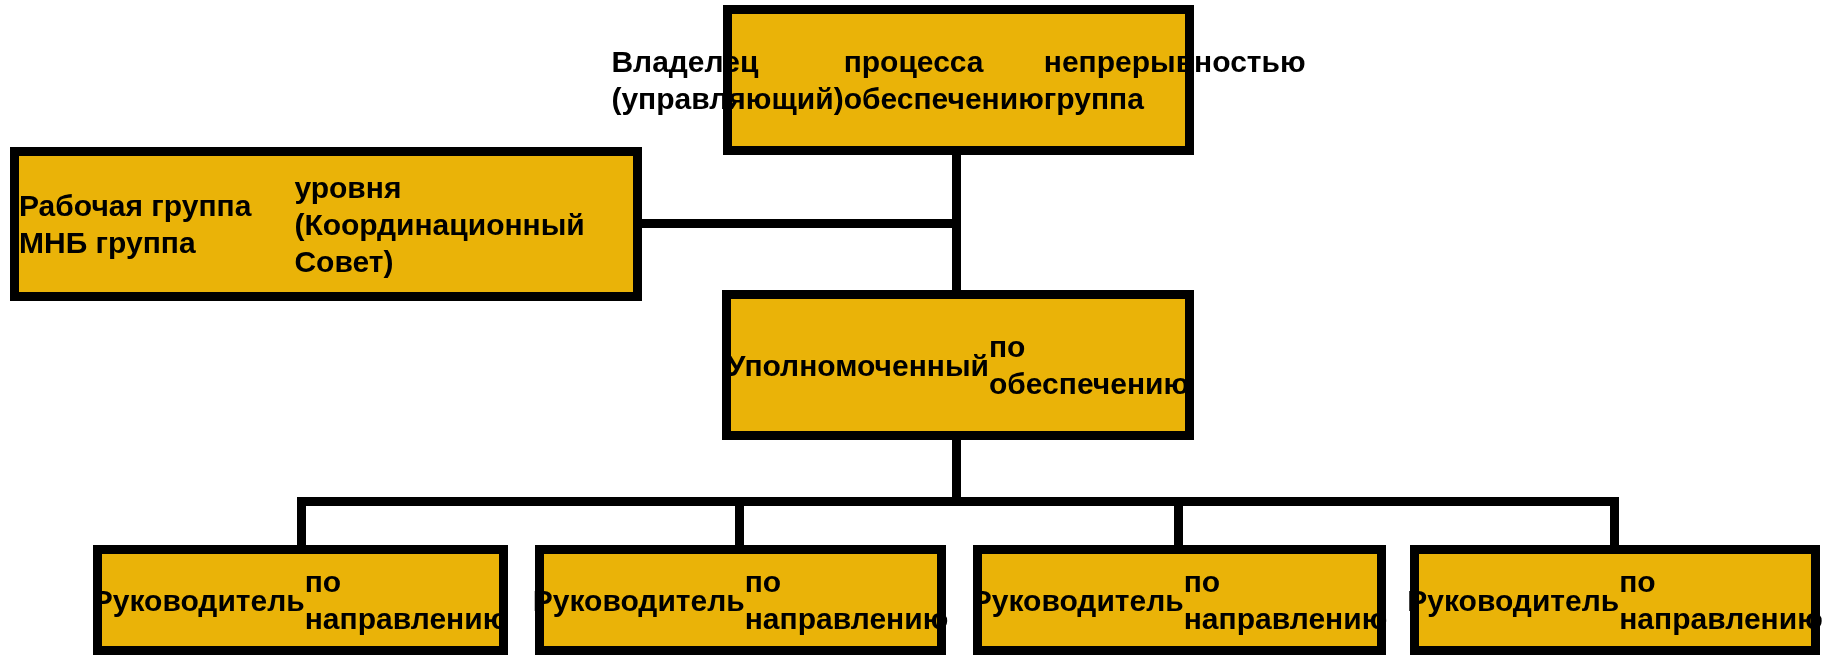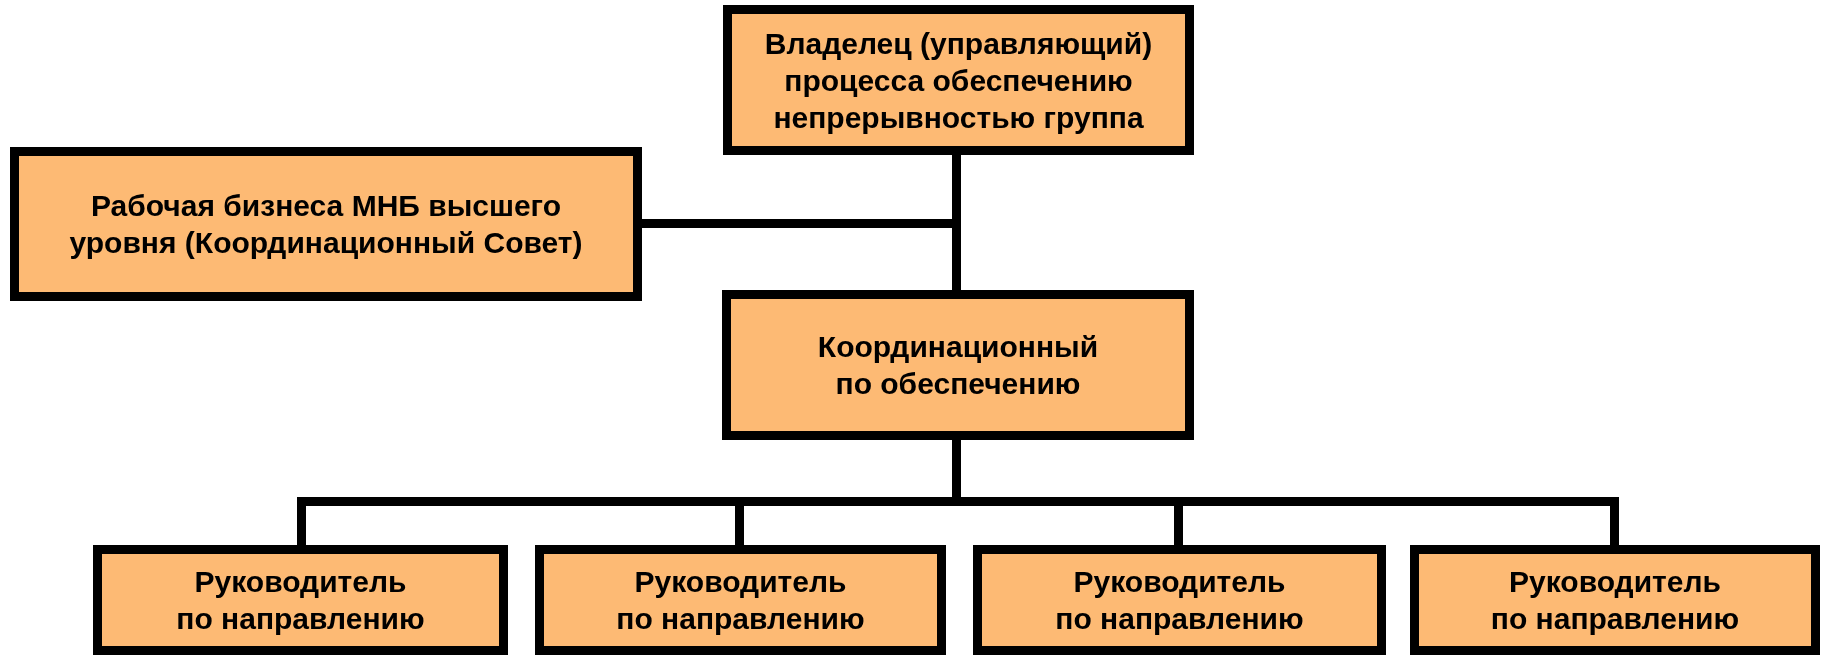--- a/index.html
+++ b/index.html
@@ -12,26 +12,26 @@
     width: 1834px;
     height: 668px;
     background: #ffffff;
     font-family: "Liberation Sans", sans-serif;
     overflow: hidden;
   }
   .box {
     position: absolute;
     box-sizing: border-box;
     border: 9px solid #000000;
-    background: #fdba74;
+    background: #eab308;
     display: flex;
-    flex-direction: column;
+    flex-direction: row;
     align-items: center;
     justify-content: center;
-    text-align: center;
+    text-align: left;
     color: #000000;
     font-weight: bold;
     font-size: 30px;
     line-height: 37px;
     z-index: 2;
   }
   .conn {
     position: absolute;
     background: #000000;
     z-index: 1;
@@ -68,26 +68,26 @@
   <div class="conn" id="conn-drop-3"></div>
   <div class="conn" id="conn-drop-4"></div>
 
   <div class="box" id="node-owner">
     <div>Владелец (управляющий)</div>
     <div>процесса обеспечению</div>
     <div>непрерывностью группа</div>
   </div>
 
   <div class="box" id="node-group">
-    <div>Рабочая бизнеса МНБ высшего</div>
+    <div>Рабочая группа МНБ группа</div>
     <div>уровня (Координационный Совет)</div>
   </div>
 
   <div class="box" id="node-authorized">
-    <div>Координационный</div>
+    <div>Уполномоченный</div>
     <div>по обеспечению</div>
   </div>
 
   <div class="box" id="node-mgr-1">
     <div>Руководитель</div>
     <div>по направлению</div>
   </div>
 
   <div class="box" id="node-mgr-2">
     <div>Руководитель</div>

